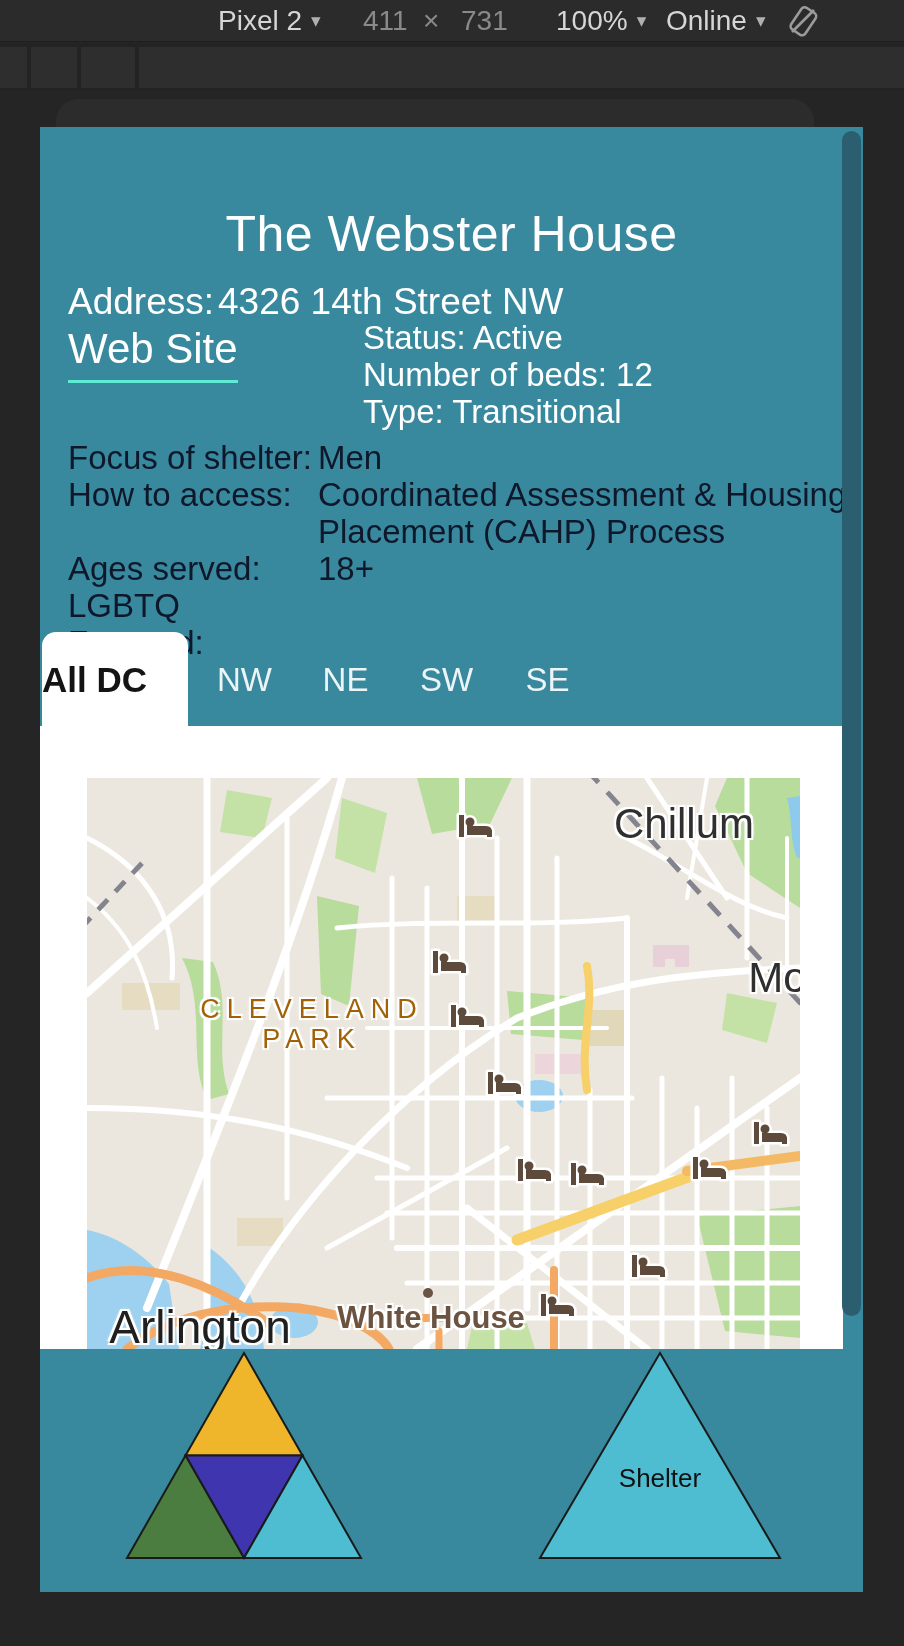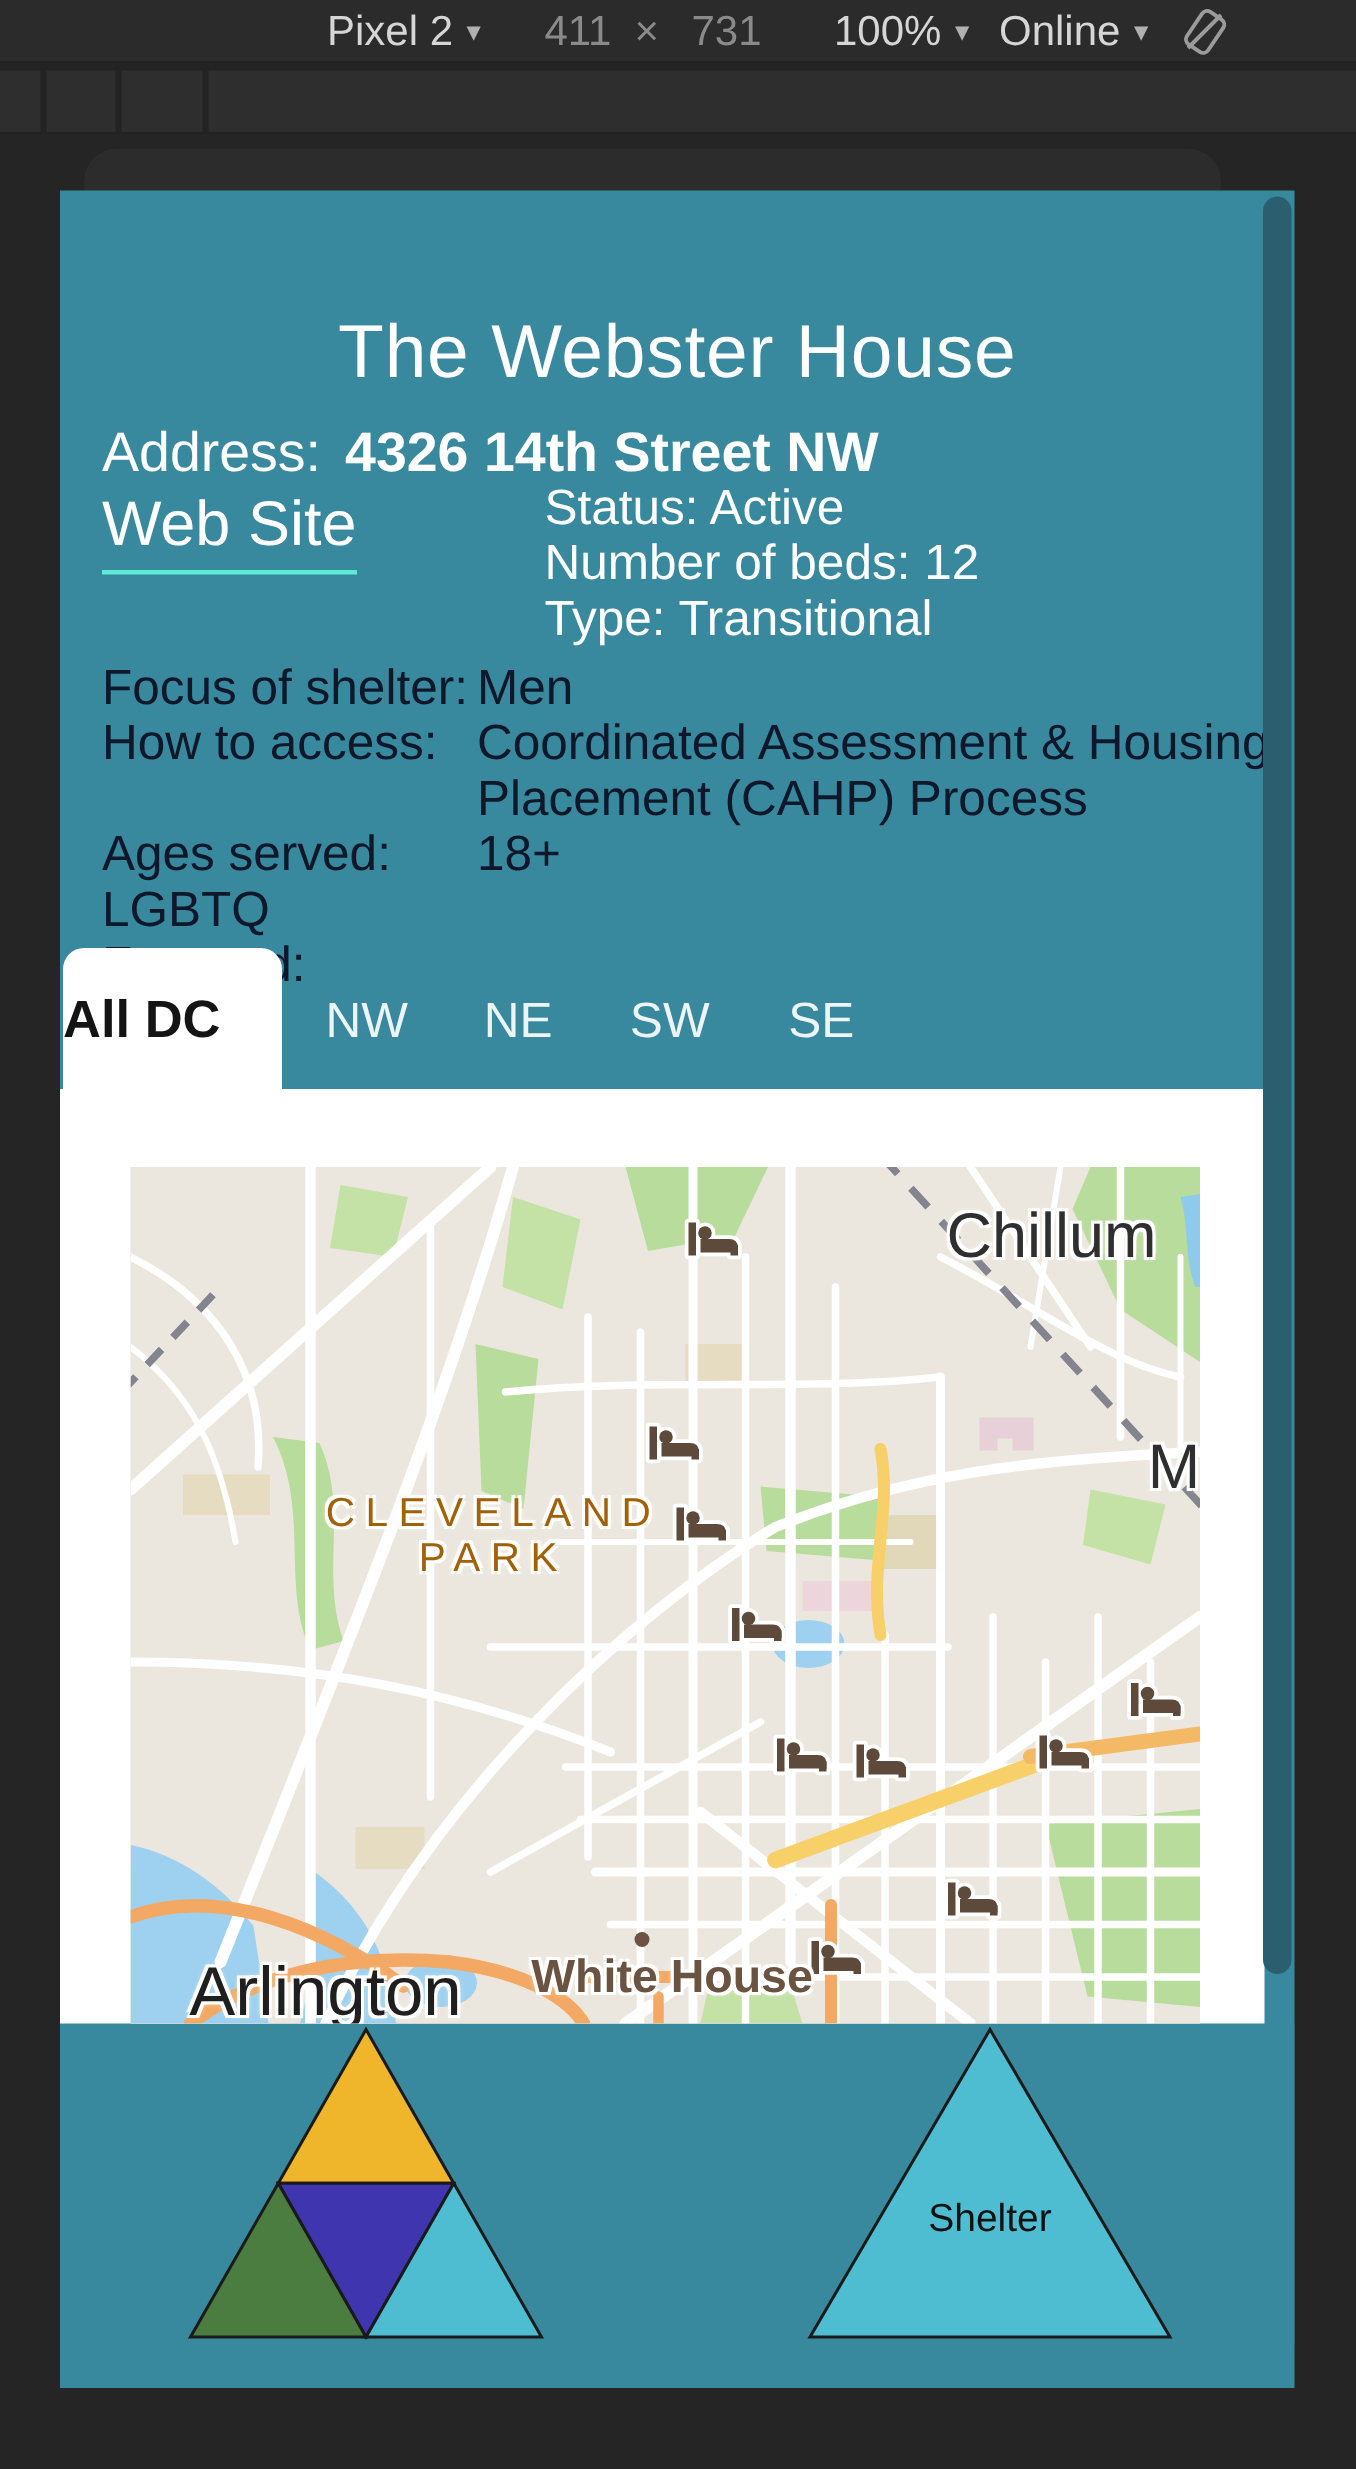--- a/index.html
+++ b/index.html
@@ -25,21 +25,21 @@
           background:#2c2c2c; border-radius:22px; }
 
   
   .page { position:absolute; left:40px; top:127px; width:823px; height:1465px;
           background:#38899E; overflow:hidden; }
 
   .page-title { position:absolute; top:78px; left:0; width:823px; text-align:center;
                 color:#fff; font-size:50px; font-weight:400; letter-spacing:0.5px; }
 
   .address-row { position:absolute; top:154px; left:28px; color:#fff; font-size:37px; }
-  .address-row b { margin-left:16px; font-weight:700; }
+  .address-row b { margin-left:4px; font-weight:400; }
 
   .website { position:absolute; top:198px; left:28px; color:#fff; font-size:42px;
              text-decoration:none; border-bottom:3px solid #5eead4; padding-bottom:7px; }
 
   .status-col { position:absolute; top:192px; left:323px; color:#fff;
                 font-size:33px; line-height:37px; }
 
   .details { position:absolute; top:312px; left:28px; width:790px;
              color:#0f172a; font-size:33px; line-height:37px; }
   .drow { display:flex; }
@@ -51,21 +51,21 @@
                 background:#fff; border-radius:14px 14px 0 0; z-index:2;
                 text-align:left; line-height:95px; font-size:35px; font-weight:700; color:#141414; }
   .tabs-inactive { position:absolute; left:154px; top:505px; height:95px; display:flex; z-index:2; }
   .tab-inactive { width:101px; text-align:center; line-height:95px; font-size:33px; color:#ecf4f6; }
 
   
   .content { position:absolute; left:0; top:599px; width:803px; height:623px; background:#fff; z-index:1; }
   .map { position:absolute; left:47px; top:52px; width:713px; height:571px;
          overflow:hidden; background:#ece7de; }
   .map svg { position:absolute; left:0; top:0; }
-  .map-labels { position:absolute; left:18px; top:0; width:713px; height:679px; pointer-events:none; }
+  .map-labels { position:absolute; left:1px; top:0; width:713px; height:679px; pointer-events:none; }
   .mlabel { position:absolute; transform:translate(-50%,-50%); white-space:nowrap;
             text-shadow:-2px -2px 0 #fff,2px -2px 0 #fff,-2px 2px 0 #fff,2px 2px 0 #fff,0 0 5px #fff; }
   .mlabel--city { font-size:42px; color:#2f2f2f; }
   .mlabel--district { font-size:27px; color:#a16207; letter-spacing:7px; }
   .mlabel--poi { font-size:31px; color:#6b5341; font-weight:700; }
   .mlabel--bigcity { font-size:46px; color:#1f1f1f; font-weight:500; }
 
   
   .footer { position:absolute; left:0; top:1222px; width:823px; height:214px; background:#38899E; }
   .logo { position:absolute; top:1px; }

